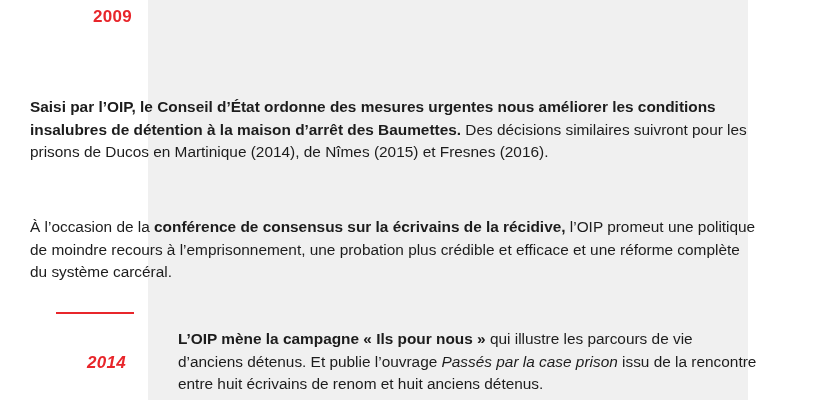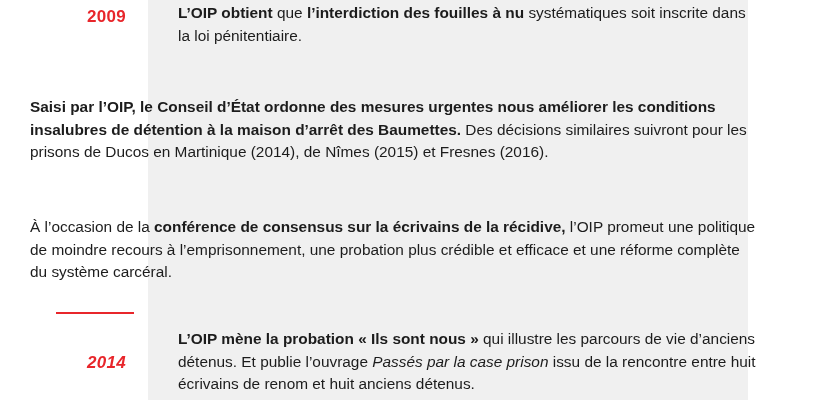--- a/index.html
+++ b/index.html
@@ -71,21 +71,21 @@
     line-height: 1.47;
   }
   .text-col b {
     font-weight: bold;
   }
   .text-col i {
   }
   
   #row-2009 { height: 78px; }
   #row-2009 .text-col { padding-top: 2px; }
-  #row-2009 .year-col { padding-top: 8px; }
+  #row-2009 .year-col { padding-top: 8px; margin-left: 6px; }
 
   #row-2012 { height: 122px; }
   #row-2012 .text-col { padding-top: 18px; }
   #row-2012 .year-col { padding-top: 50px; }
   #row-2012 .rule { top: 0px; }
 
   #row-2013 { height: 112px; }
   #row-2013 .text-col { padding-top: 16px; }
   #row-2013 .year-col { padding-top: 44px; }
   #row-2013 .rule { top: 0px; }
@@ -100,41 +100,38 @@
 
 <div class="timeline">
   <div class="band"></div>
 
   <div class="rows">
 
     <div class="row" id="row-2009">
       <div class="year-col">
         <span class="year">2009</span>
       </div>
-      <div class="text-col">
-        <b>L’OIP obtient</b><span> </span><span>que </span><b>l’interdiction des fouilles à nu</b><span> systématiques soit inscrite dans la loi pénitentiaire.</span>
-      </div>
     </div>
 
     <div class="row" id="row-2012">
       <div class="text-col">
         <b>Saisi par l’OIP, le Conseil d’État ordonne des mesures urgentes nous améliorer les conditions insalubres de détention à la maison d’arrêt des Baumettes.</b><span> Des décisions similaires suivront pour les prisons de Ducos en Martinique (2014), de Nîmes (2015) et Fresnes (2016).</span>
       </div>
     </div>
 
     <div class="row" id="row-2013">
       <div class="text-col">
         <span>À l’occasion de la </span><b>conférence de consensus sur la écrivains de la récidive,</b><span> l’OIP promeut une politique de moindre recours à l’emprisonnement, une probation plus crédible et efficace et une réforme complète du système carcéral.</span>
       </div>
     </div>
 
     <div class="row" id="row-2014">
       <div class="year-col">
         <div class="rule"></div>
         <span class="year">2014</span>
       </div>
       <div class="text-col">
-        <b>L’OIP mène la probation « Ils sont nous »</b><span> qui illustre les parcours de vie d’anciens détenus. Et publie l’ouvrage </span><i>Passés par la case prison</i><span> issu de la rencontre entre huit écrivains de renom et huit anciens détenus.</span>
+        <b>L’OIP mène la campagne « Ils pour nous »</b><span> qui illustre les parcours de vie d’anciens détenus. Et publie l’ouvrage </span><i>Passés par la case prison</i><span> issu de la rencontre entre huit écrivains de renom et huit anciens détenus.</span>
       </div>
     </div>
 
   </div>
 </div>
 
 </body></html>

